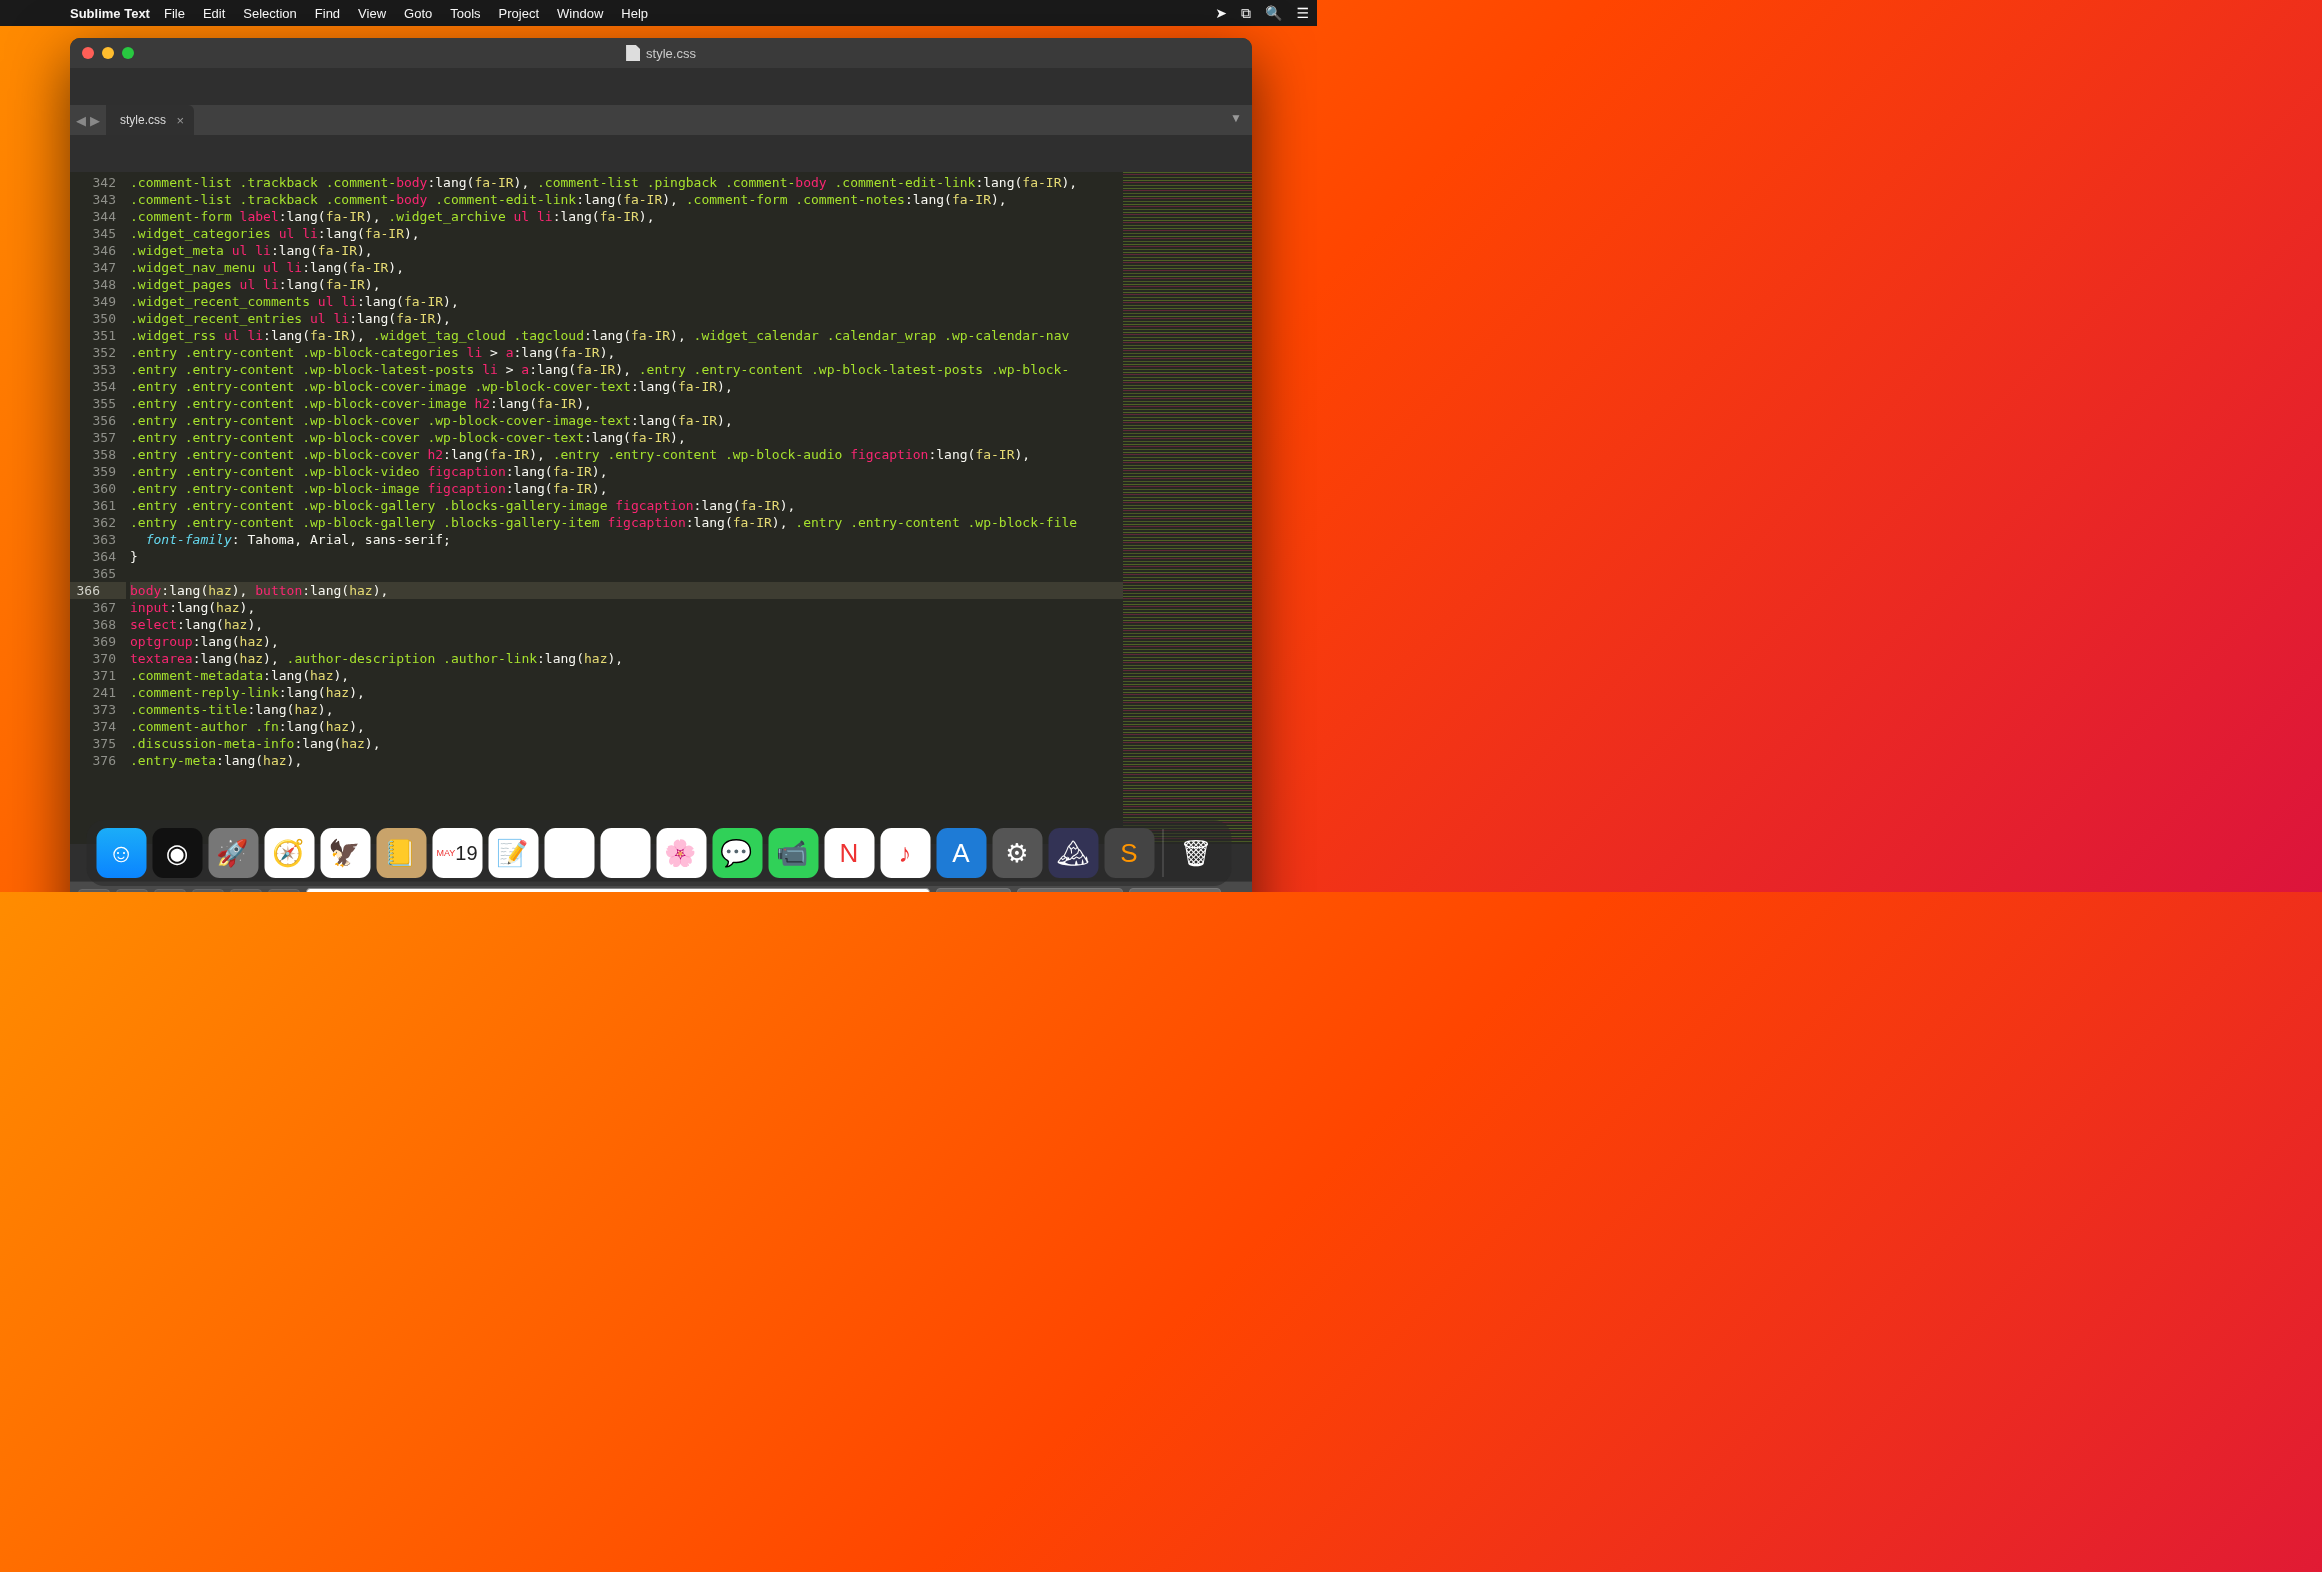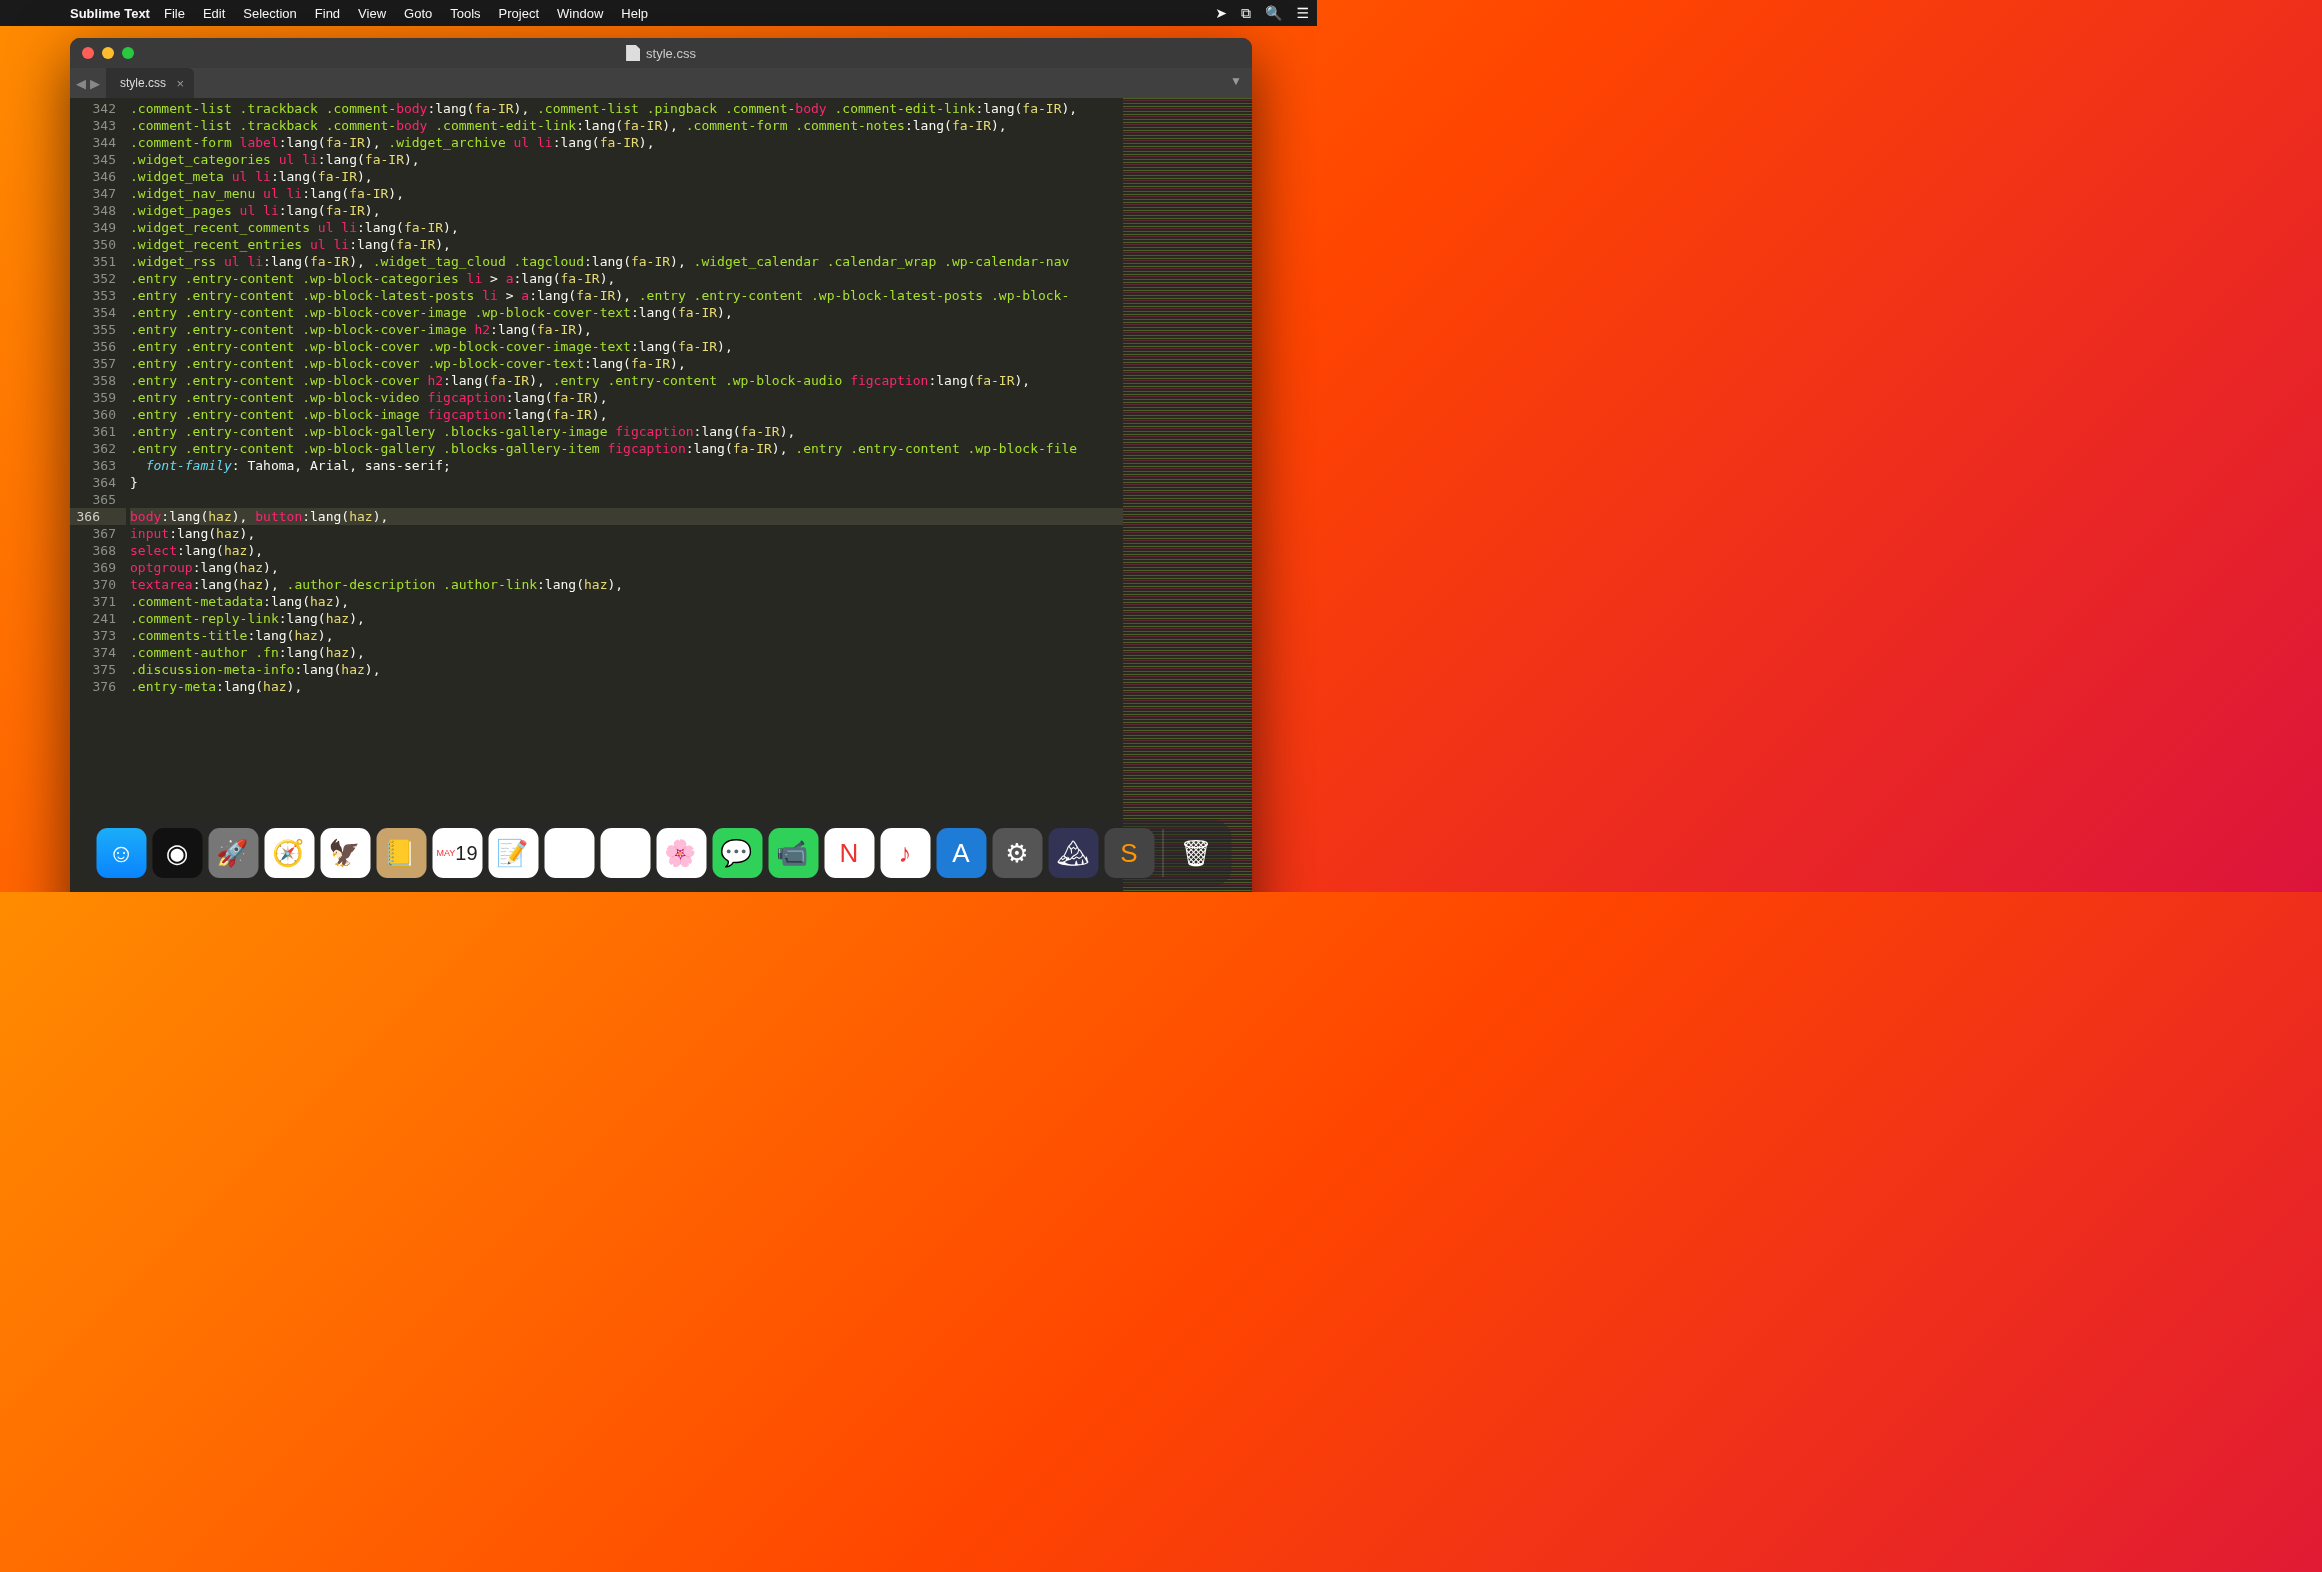--- a/index.html
+++ b/index.html
@@ -31,20 +31,21 @@
   left: 70px;
   top: 38px;
   width: 1182px;
   height: 946px;
   background: #2f2f2f;
   border-radius: 10px;
   box-shadow: 0 20px 60px rgba(0,0,0,0.6);
   display: flex;
   flex-direction: column;
   overflow: hidden;
+  gap: 37px;
 }
 .titlebar {
   height: 30px;
   background: #3a3a3a;
   display: flex;
   align-items: center;
   padding: 0 12px;
   position: relative;
 }
 .traffic { display: flex; gap: 8px; }

